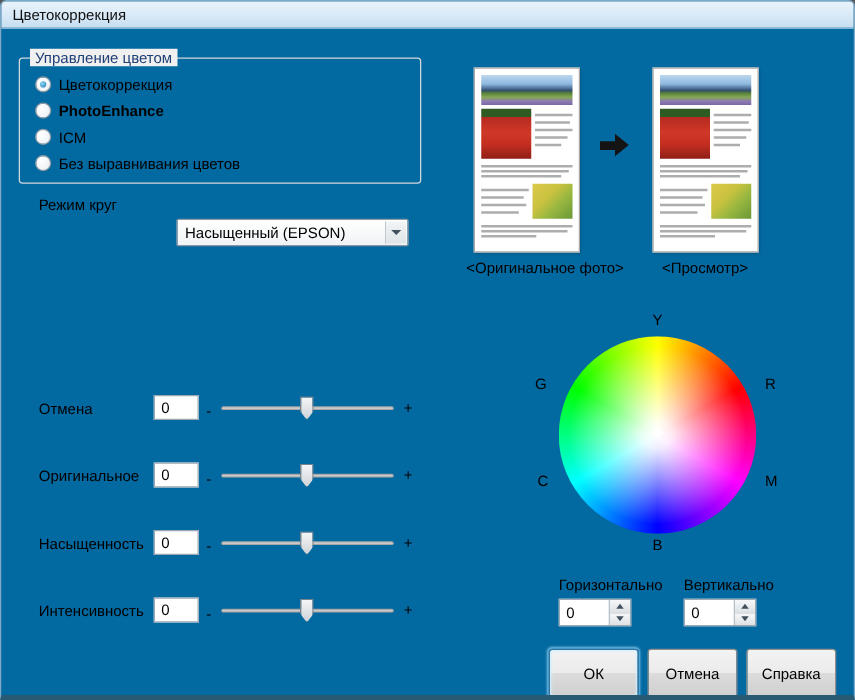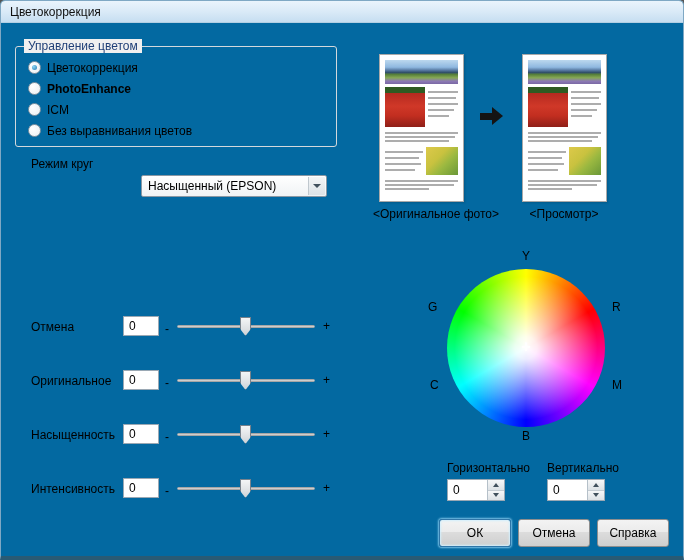--- a/index.html
+++ b/index.html
@@ -34,21 +34,21 @@
   .combo{position:absolute;left:140px;top:129px;width:186px;height:22px;border:1px solid #8a98a4;border-radius:2px;
     background:linear-gradient(180deg,#ffffff,#f0f3f5);margin-top:23px;}
   .combo-txt{position:absolute;left:6px;top:3px;white-space:nowrap;}
   .combo-btn{position:absolute;right:1px;top:1px;bottom:1px;width:17px;border-left:1px solid #c0c8ce;border-radius:0 1px 1px 0;
     background:linear-gradient(180deg,#f3f5f6,#dde3e7);display:flex;align-items:center;justify-content:center;}
   .tri-down{width:0;height:0;border-left:4px solid transparent;border-right:4px solid transparent;border-top:4px solid #41505c;}
   .tri-up-s{width:0;height:0;border-left:3px solid transparent;border-right:3px solid transparent;border-bottom:4px solid #41505c;}
   .tri-down-s{width:0;height:0;border-left:3px solid transparent;border-right:3px solid transparent;border-top:4px solid #41505c;}
 
   
-  .btn{position:absolute;height:28px;font-family:"Liberation Sans",sans-serif;font-size:12px;color:#000;
+  .btn{position:absolute;height:40px;font-family:"Liberation Sans",sans-serif;font-size:12px;color:#000;
     background:linear-gradient(180deg,#f3f3f3 0%,#ebebeb 48%,#dcdcdc 48%,#cfcfcf 100%);
     border:1px solid #8e8e8e;border-radius:3px;padding:0;}
   .btn.default{border-color:#3076a8;box-shadow:0 0 2px 1px #7cc3e8, inset 0 0 2px 1px #d2effc;}
 
   
   .slider-row{position:absolute;left:30px;width:302px;height:22px;}
   .slider-label{position:absolute;left:0;top:4px;white-space:nowrap;}
   .num-input{position:absolute;left:92px;top:0;width:36px;height:20px;border:1px solid #9aa8b4;background:#fff;
     font-family:"Liberation Sans",sans-serif;font-size:12px;padding:0 0 0 5px;}
   .minus-sign{position:absolute;left:134px;top:6px;}

